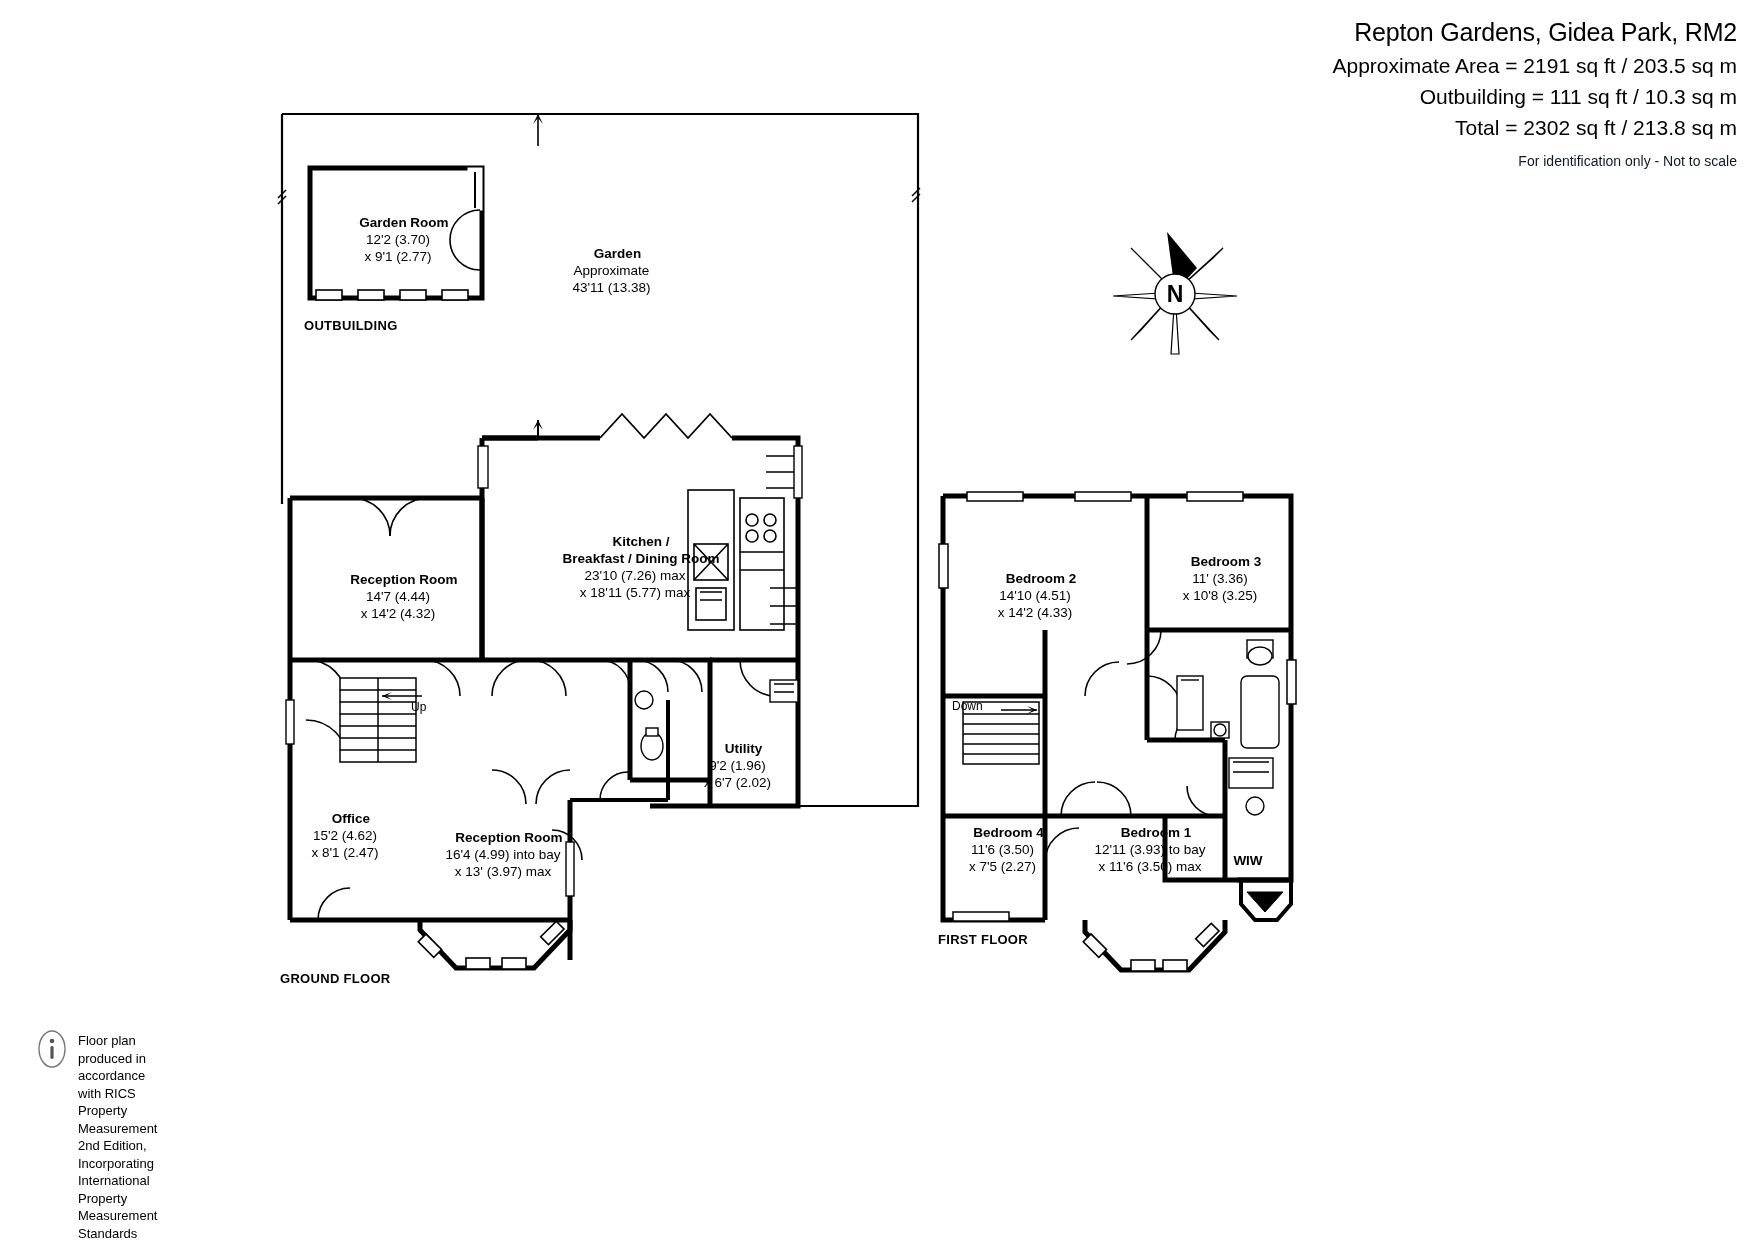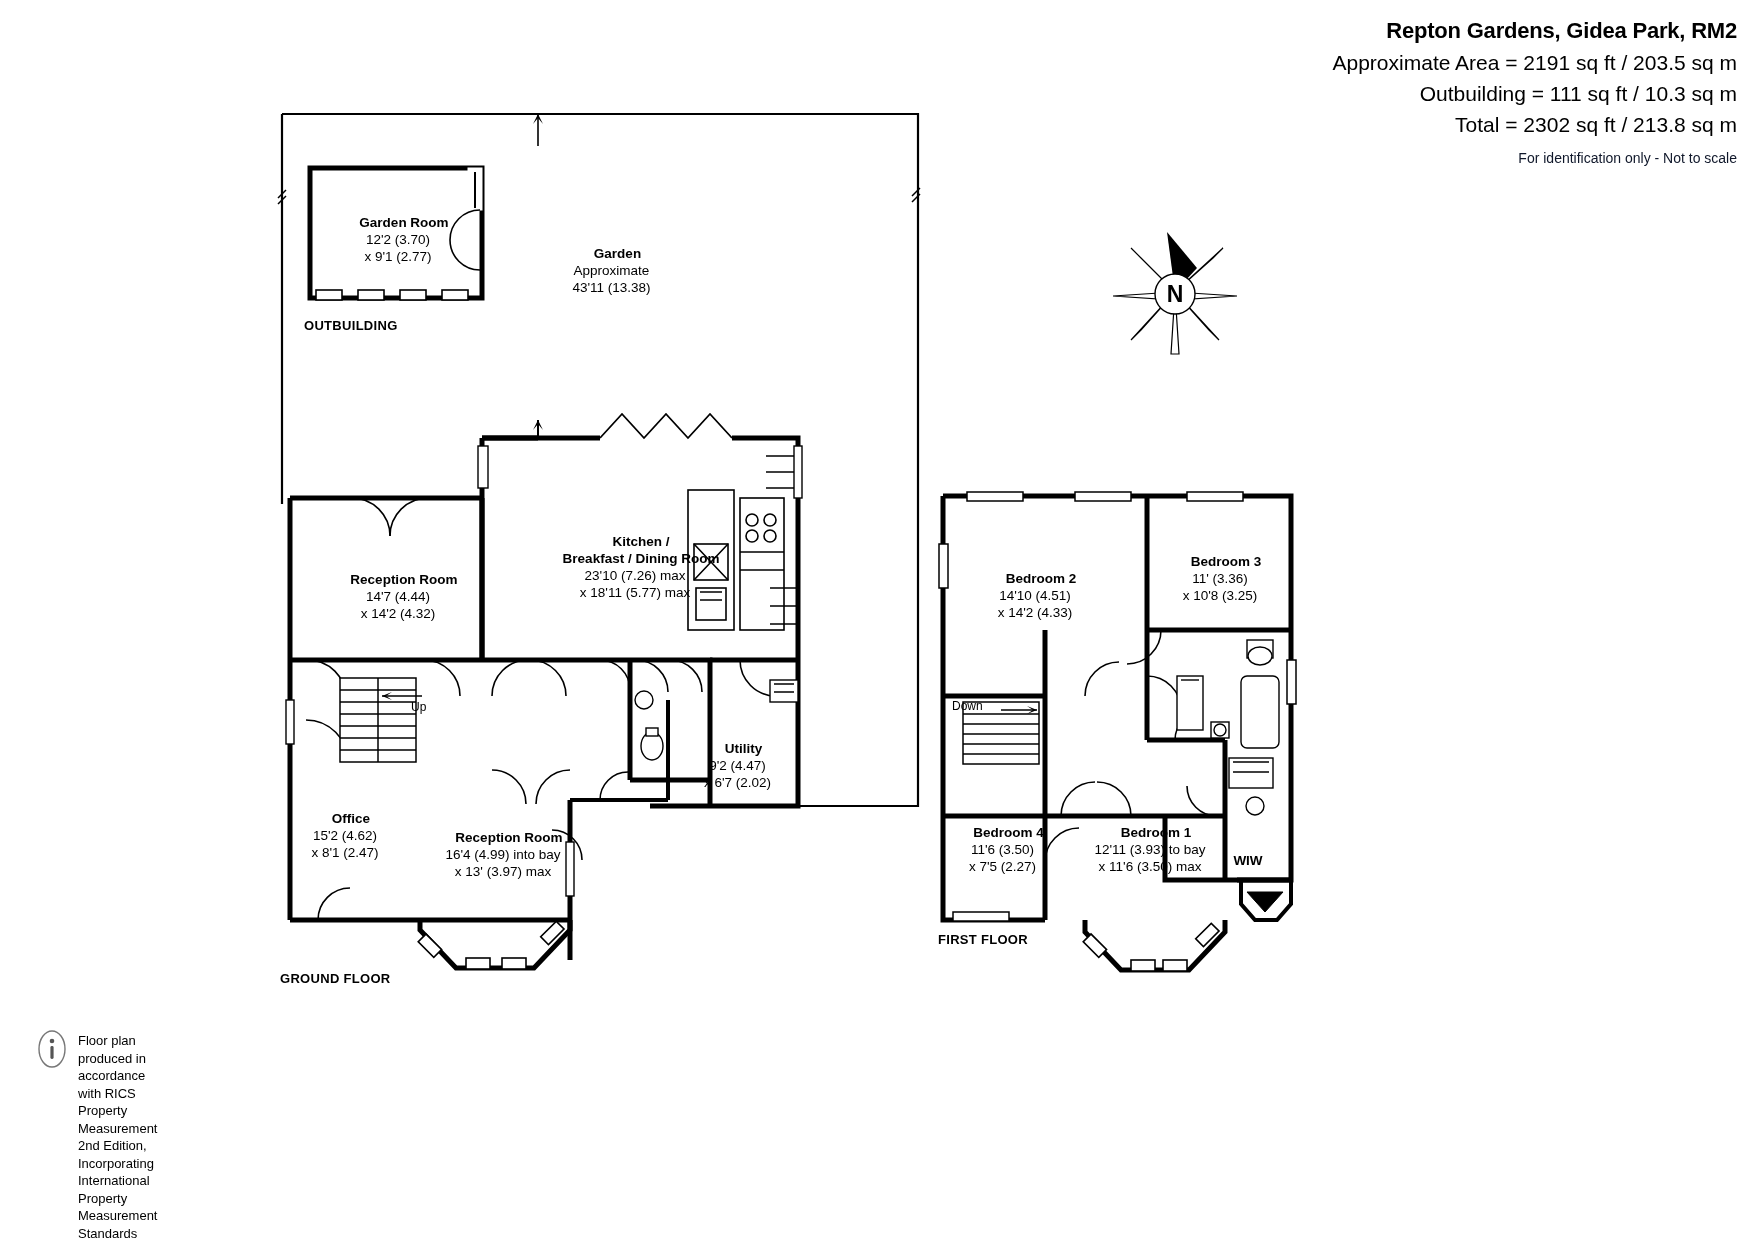--- a/index.html
+++ b/index.html
@@ -7,21 +7,21 @@
     width:1755px;height:1241px;
     background:#ffffff;
     font-family:"Liberation Sans", sans-serif;
     color:#000;
     position:relative;
     overflow:hidden;
   }
   .abs{position:absolute;}
   
   #header{right:18px;top:18px;text-align:right;}
-  #title{font-size:22px;font-weight:bold;letter-spacing:-0.2px;}
+  #title{font-size:25px;font-weight:normal;letter-spacing:-0.2px;}
   .area-line{font-size:21px;margin-top:7px;}
   #notice{font-size:14px;margin-top:13px;color:#0f172a;}
   
   #compass{left:1105px;top:222px;width:140px;height:140px;}
   
   .lbl{font-size:13.5px;line-height:17px;text-align:center;white-space:nowrap;}
   .lbl .nm{font-weight:bold;font-size:13.5px;padding-left:12px;}
   .floor-tag{font-size:13px;font-weight:bold;letter-spacing:0.3px;}
   .small-tag{font-size:12px;}
   
@@ -284,21 +284,21 @@
 </div>
 
 <div class="abs lbl" style="left:393px;top:829px;width:220px;">
   <div class="nm">Reception Room</div>
   <div>16'4 (4.99) into bay</div>
   <div>x 13' (3.97) max</div>
 </div>
 
 <div class="abs lbl" style="left:665px;top:740px;width:145px;">
   <div class="nm">Utility</div>
-  <div>9'2 (4.47)</div>
+  <div>9'2 (1.96)</div>
   <div>x 6'7 (2.02)</div>
 </div>
 
 <div class="abs small-tag" style="left:411px;top:700px;">Up</div>
 
 <div class="abs floor-tag" style="left:280px;top:971px;">GROUND FLOOR</div>
 
 <div class="abs lbl" style="left:945px;top:570px;width:180px;">
   <div class="nm">Bedroom 2</div>
   <div>14'10 (4.51)</div>

